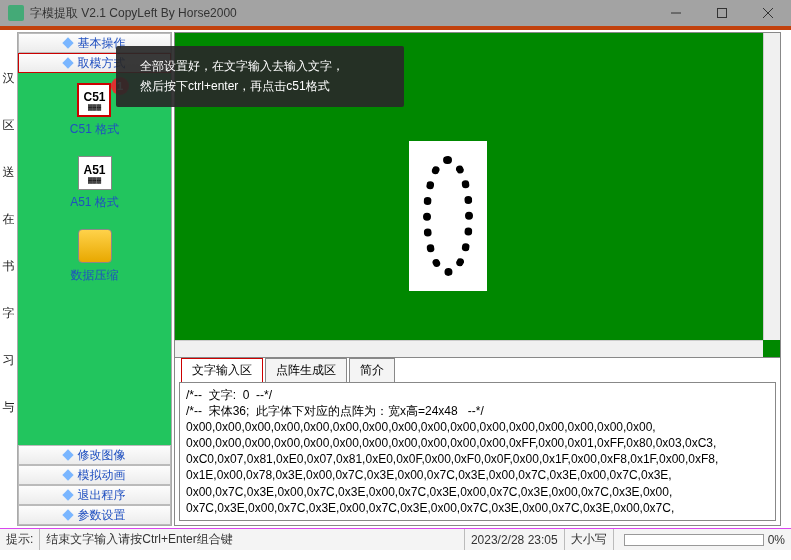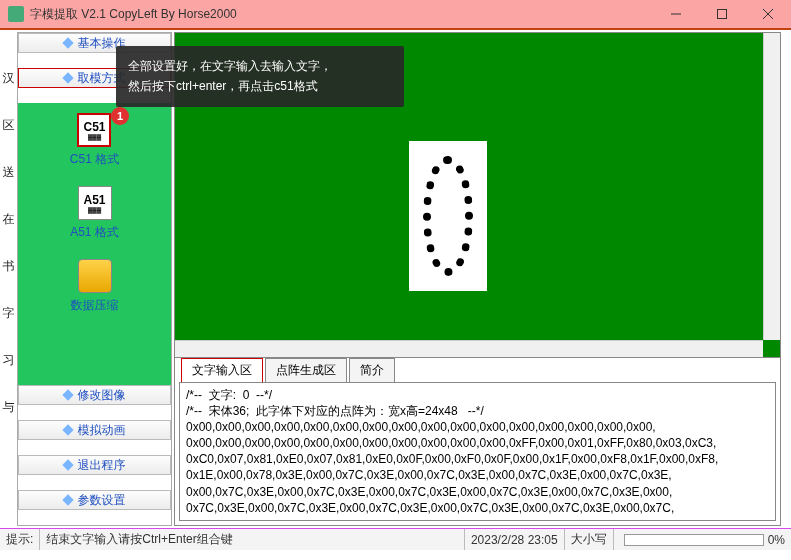--- a/index.html
+++ b/index.html
@@ -1,42 +1,42 @@
 <!DOCTYPE html>
 <html><head>
 <meta charset="utf-8">
 <style>
 *{box-sizing:border-box;margin:0;padding:0;font-family:"Microsoft YaHei",SimSun,sans-serif;font-size:12px}
 body{background:#fff;width:791px;height:560px;overflow:hidden;position:relative}
-.titlebar{height:30px;background:#fca5a5;border-bottom:2px solid #c2410c;display:flex;align-items:center;padding:0 0 0 8px}
+.titlebar{height:30px;background:#a3a3a3;border-bottom:4px solid #c2410c;display:flex;align-items:center;padding:0 0 0 8px}
 .titlebar .ico{width:16px;height:16px;background:#4a7;border-radius:2px;margin-right:6px}
 .titlebar .ttl{flex:1;color:#333}
 .titlebar .btn{width:46px;height:30px;display:flex;align-items:center;justify-content:center;color:#333}
 .titlebar .btn svg{width:10px;height:10px}
 .main{display:flex;height:498px}
 .leftedge{width:17px;background:#fff;display:flex;flex-direction:column;font-size:13px;color:#222;padding-top:40px;gap:30px;align-items:center}
 .sidebar{width:155px;background:#fff;border:1px solid #aaa;margin:2px 2px 2px 0;display:flex;flex-direction:column}
-.accitem{height:20px;border:1px solid #bbb;background:linear-gradient(#fdfdfd,#ececec);display:flex;align-items:center;justify-content:center;color:#2050c0;cursor:pointer;margin-bottom:15px;user-select:none}
+.accitem{height:20px;border:1px solid #bbb;background:linear-gradient(#fdfdfd,#ececec);display:flex;align-items:center;justify-content:center;color:#2050c0;cursor:pointer;margin-bottom:0;user-select:none}
 .accitem .diam{width:8px;height:8px;background:#7ab6ff;transform:rotate(45deg);margin-right:6px}
 .accitem.sel{border:1px solid #c00}
 .accbody{flex:1;background:#22c55e;display:flex;flex-direction:column;align-items:center;padding-top:10px;gap:18px;position:relative}
 .tool{display:flex;flex-direction:column;align-items:center;gap:4px;cursor:pointer;position:relative}
 .tool .icn{width:34px;height:34px;border:1px solid #888;background:#fff;display:flex;align-items:center;justify-content:center;font-size:10px;font-weight:bold}
 .tool .icn.c51{flex-direction:column}
 .tool.sel .icn{border:2px solid #c00}
 .tool .icn.db{background:linear-gradient(#ffd24a,#e8a800);border-radius:4px}
 .tool .lbl{color:#2050c0;font-size:12px}
 .badge{position:absolute;top:-6px;right:-10px;width:18px;height:18px;background:#e03030;border-radius:50%;color:#fff;display:flex;align-items:center;justify-content:center;font-size:11px;font-weight:bold}
 .bottomacc{margin-top:auto}
 .content{flex:1;display:flex;flex-direction:column;margin:2px 10px 2px 0}
 .canvas{height:342px;border:1px solid #888;background:#008800;position:relative;overflow:hidden}
 .canvas::before{content:"";position:absolute;inset:0;background-image:radial-gradient(circle,#fff 0.6px,transparent 0.6px);background-size:4px 4px}
 .glyph{position:absolute;left:234px;top:108px;width:78px;height:150px;background:#fff;display:flex;align-items:center;justify-content:center}
 .glyph .o{width:50px;height:120px;border:8px dotted #000;border-radius:26px/60px}
-.tooltip{position:absolute;left:116px;top:46px;width:288px;background:rgba(40,40,40,0.92);color:#fff;padding:10px 12px;font-size:13px;line-height:1.7;border-radius:2px;z-index:10}
+.tooltip{position:absolute;left:116px;top:46px;width:288px;background:rgba(40,40,40,0.92);color:#fff;padding:10px 24px;font-size:13px;line-height:1.7;border-radius:2px;z-index:10}
 .scroll-v{position:absolute;right:0;top:0;bottom:17px;width:17px;background:#f0f0f0;border-left:1px solid #ccc}
 .scroll-h{position:absolute;left:0;right:17px;bottom:0;height:17px;background:#f0f0f0;border-top:1px solid #ccc}
 .lower{flex:1;border:1px solid #888;border-top:none;display:flex;flex-direction:column}
 .tabbar{height:24px;display:flex;align-items:flex-end;padding:3px 6px 0;gap:2px;background:#fff}
 .tab{padding:3px 10px;border:1px solid #888;border-bottom:none;background:#f4f4f4;cursor:pointer;font-size:11px}
 .tab.act{background:#fff;border:1px solid #c00;border-bottom:1px solid #fff;position:relative;top:1px}
 .outbox{flex:1;margin:0 4px 4px;border:1px solid #888;background:#fff;overflow:auto;padding:4px 6px;font-family:SimSun,monospace;font-size:12px;line-height:1.35;white-space:pre;color:#000;position:relative}
 .statusbar{height:22px;border-top:1px solid #d946ef;background:#f4f4f4;display:flex;align-items:center;font-size:11px;color:#333}
 .statusbar .cell{padding:0 6px;border-right:1px solid #bbb;height:100%;display:flex;align-items:center}
 .statusbar .sp{flex:1}

